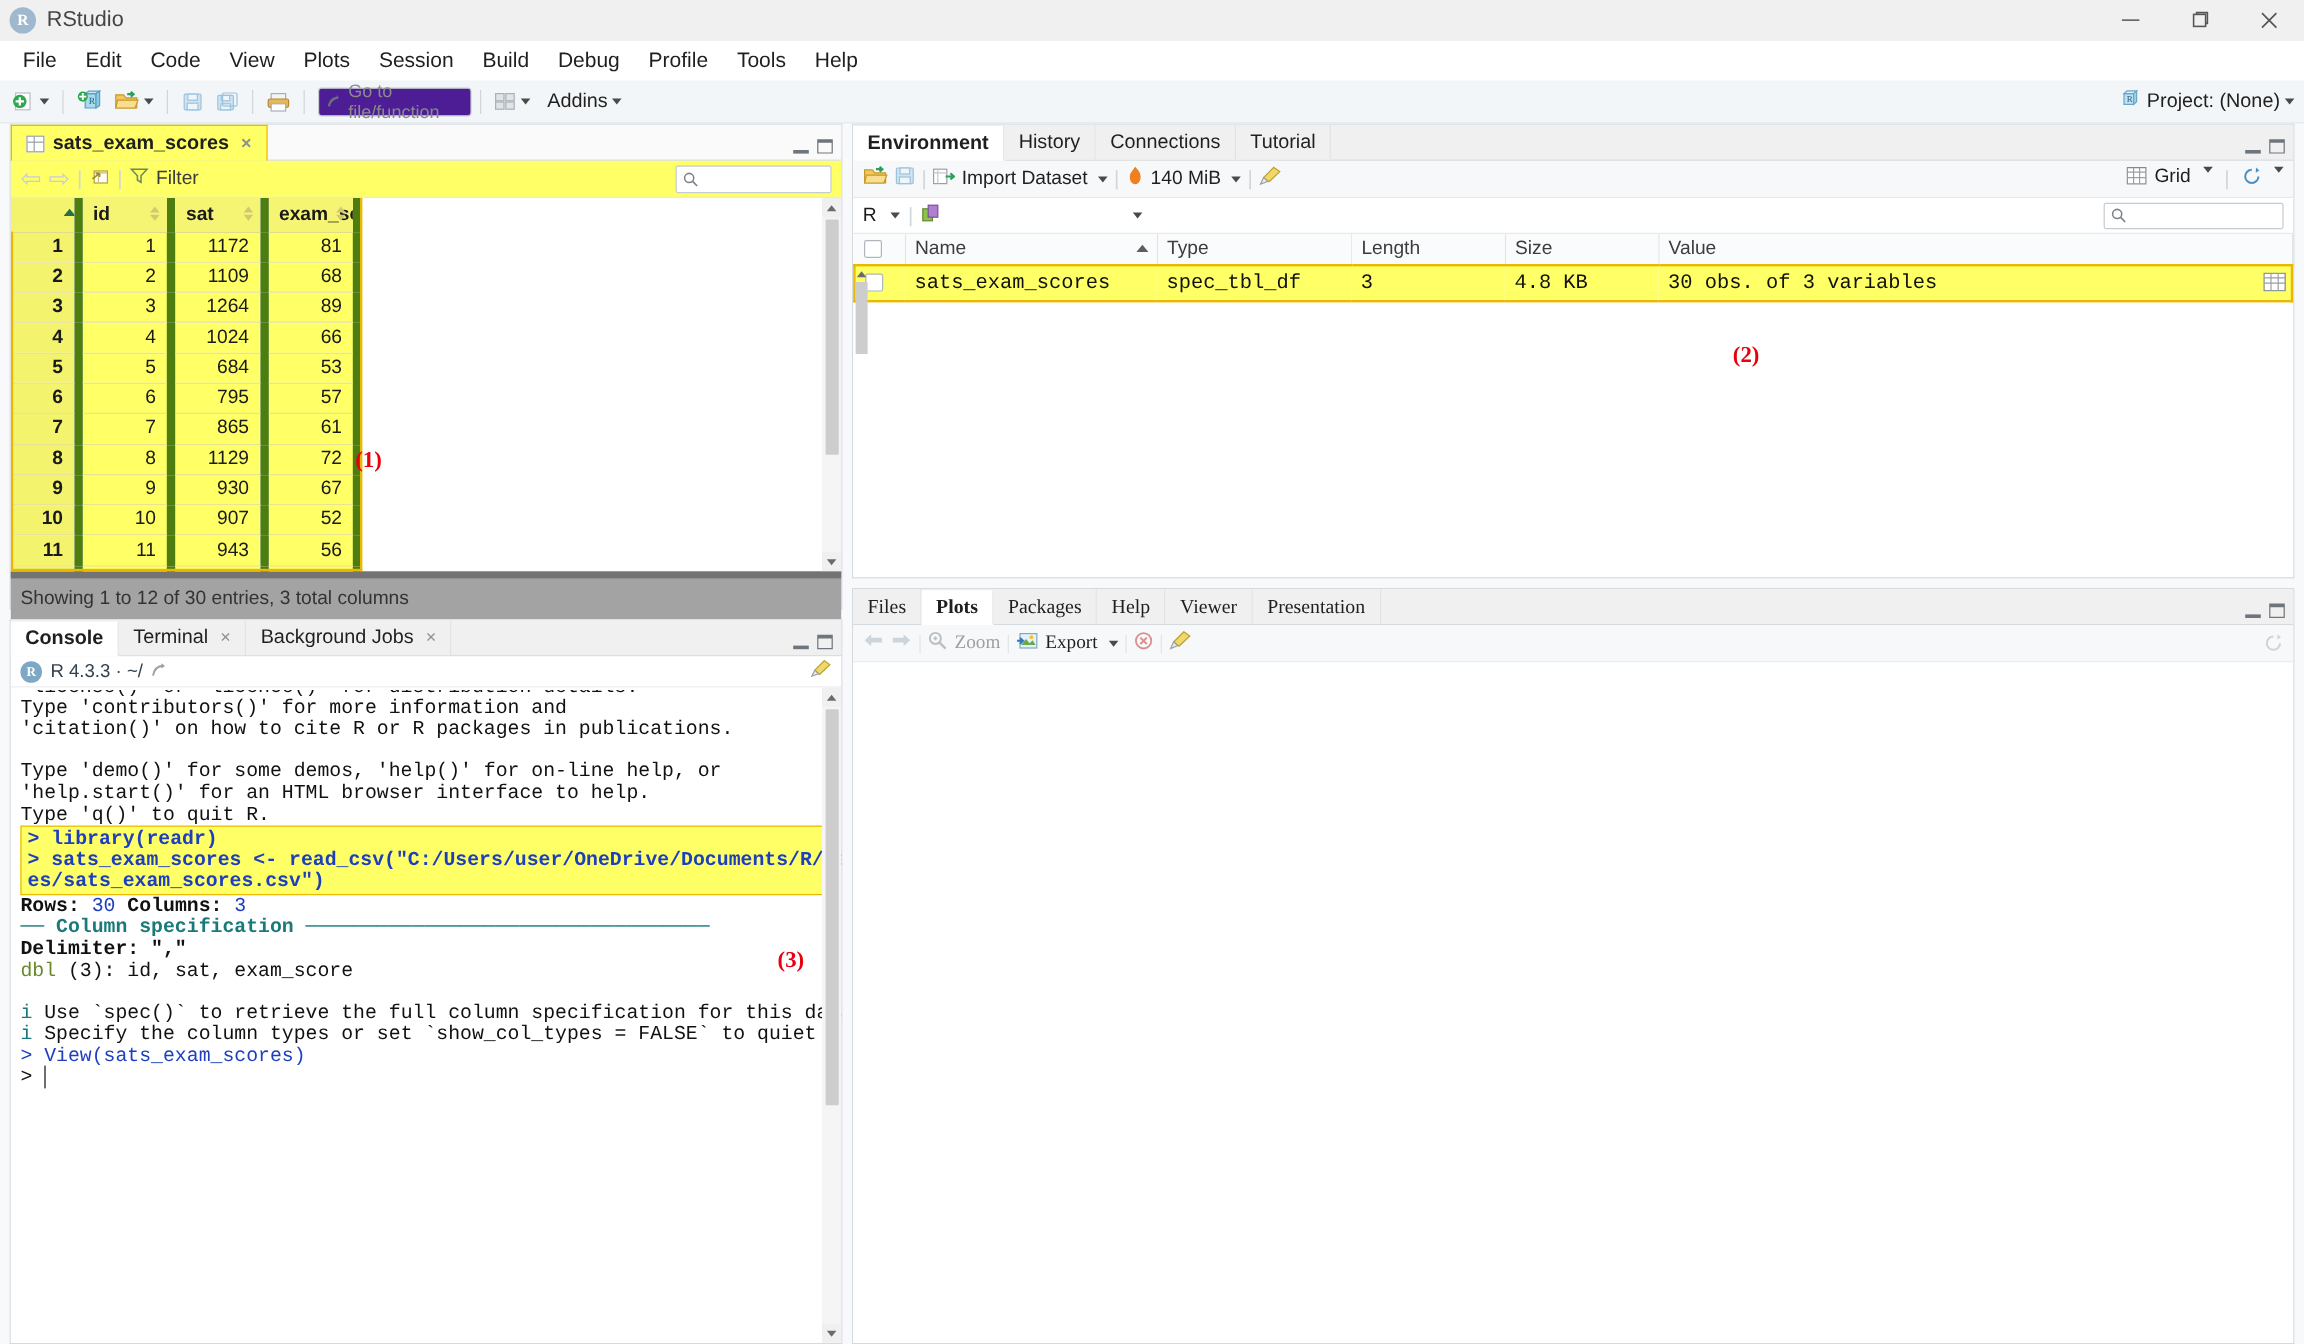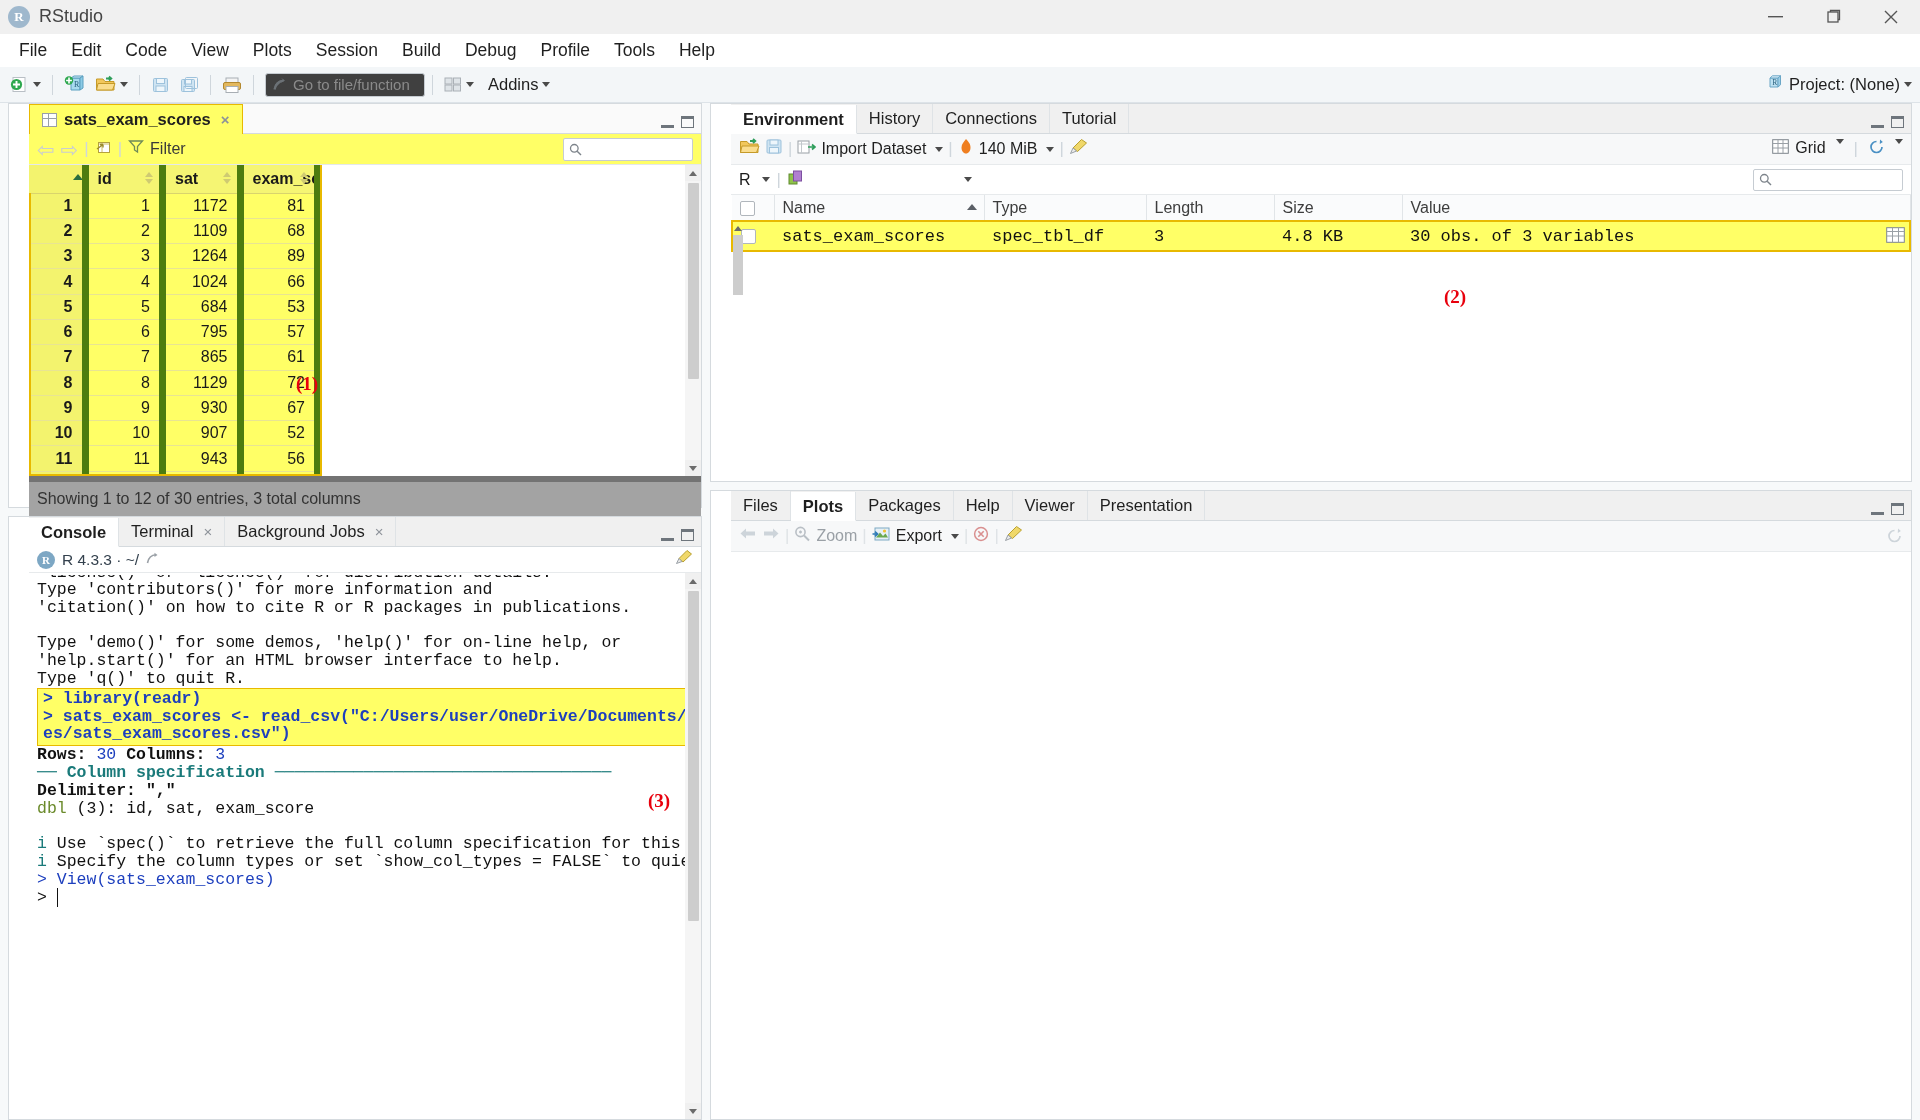--- a/index.html
+++ b/index.html
@@ -45,35 +45,35 @@
   #toolbar {
     height: 36px; background: #f3f6f8; display: flex; align-items: center;
     padding: 0 6px; gap: 2px; border-bottom: 1px solid #dde3e8;
     position: relative;
   }
   .tb-btn { display: flex; align-items: center; padding: 2px 4px; height: 28px; }
   .tb-sep { width: 1px; height: 20px; background: #cfd6dc; margin: 0 5px; }
   .caret { width: 0; height: 0; border-left: 4px solid transparent; border-right: 4px solid transparent;
            border-top: 5px solid #4a4a4a; margin-left: 4px; }
   #gotofile {
-    display: flex; align-items: center; width: 160px; height: 24px;
-    background: #404040; border: 1px solid #c6ccd2; border-radius: 3px;
+    display: flex; align-items: center; width: 128px; height: 24px;
+    background: #4c1d95; border: 1px solid #c6ccd2; border-radius: 3px;
     padding: 0 6px; margin-left: 4px; color: #8a8a8a; font-size: 15px;
   }
   #gotofile .gf-label { margin-left: 6px; }
   .addins-label { font-size: 16.5px; color: #1f1f1f; margin-left: 4px; }
   #project-box {
     position: absolute; right: 8px; display: flex; align-items: center;
     font-size: 16.5px; color: #1f1f1f;
   }
   #project-box .pcube { margin-right: 7px; }
 
   
   #workspace { position: absolute; top: 103px; left: 0; width: 1920px; height: 1017px; background: #f7f9fa; }
-  .pane { position: absolute; background: #ffffff; padding-left: 20px; }
+  .pane { position: absolute; background: #ffffff; }
 
   
   .tabstrip {
     display: flex; align-items: flex-end; height: 30px;
     background: #f0f0f0; border-bottom: 1px solid #d5dade; position: relative;
   }
   .tab {
     height: 29px; display: flex; align-items: center; gap: 7px;
     padding: 0 12px; font-size: 16.5px; color: #1f1f1f;
     border-right: 1px solid #dfe3e6; background: #f0f0f0;
@@ -204,21 +204,21 @@
   }
   tr.envrow td { background: #ffff66; border-top: 2px solid #e8b900; border-bottom: 2px solid #e8b900; }
   tr.envrow td:first-child { border-left: 2px solid #e8b900; }
   tr.envrow td:last-child { border-right: 2px solid #e8b900; }
   .chk { width: 15px; height: 15px; border: 1px solid #b0b6bc; border-radius: 2px; background: #fff; }
   .envsort { position: absolute; right: 7px; top: 9px; width:0;height:0;
              border-left:5px solid transparent;border-right:5px solid transparent;border-bottom:6px solid #5a5f66;}
   #env-vscroll { position: absolute; left: 0; top: 26px; width: 14px; bottom: 0; }
 
   
-  #plotspane { left: 710px; top: 387px; width: 1202px; height: 630px; border: 1px solid #d5dade; }
+  #plotspane { left: 710px; top: 387px; width: 1202px; height: 630px; border: 1px solid #d5dade; font-family: Liberation Serif, serif; }
   #plots-toolbar {
     height: 31px; background: #f7f8f9; display: flex; align-items: center;
     padding: 0 8px; gap: 5px; border-bottom: 1px solid #e7eaec; position: relative;
   }
   #plots-toolbar .lbl { font-size: 16px; color: #9aa0a6; }
   #plots-toolbar .lbl.dark { color: #1f1f1f; }
   #plots-body { background: #ffffff; height: 567px; position: relative; }
   .refresh-ico { position: absolute; right: 8px; top: 7px; }
 
   

